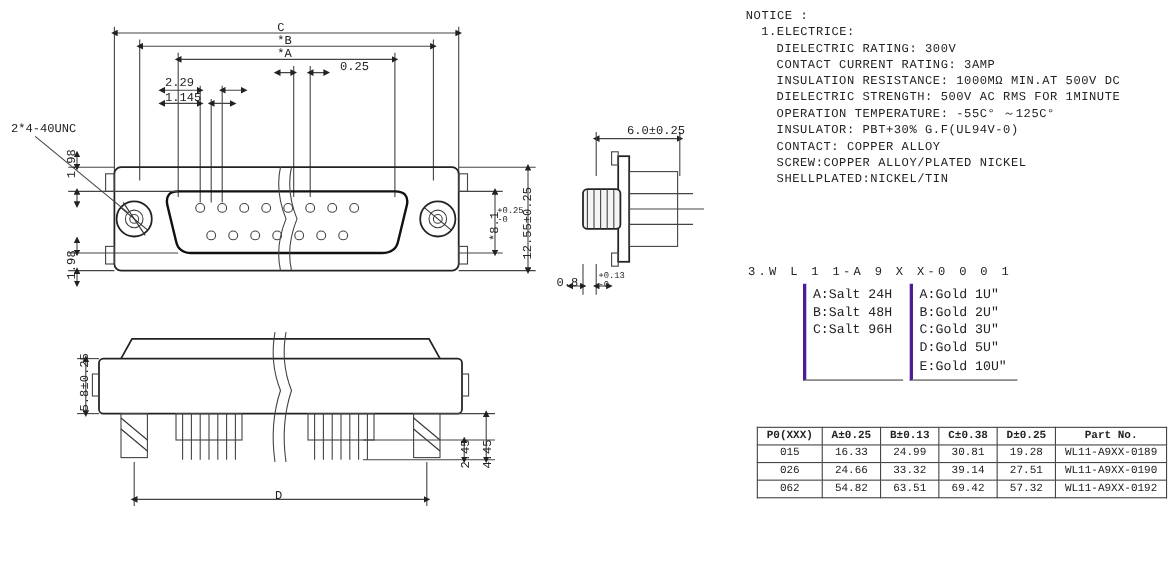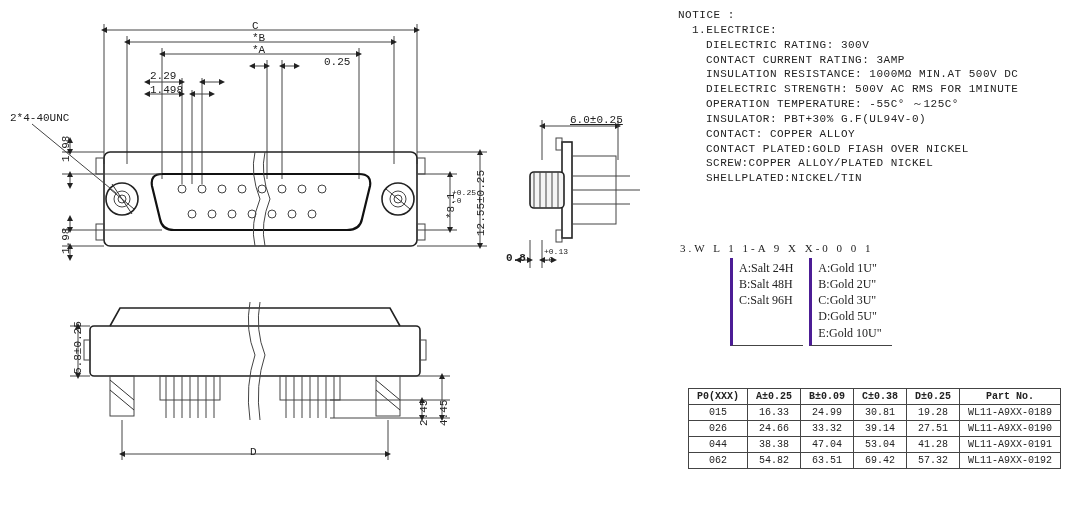--- a/index.html
+++ b/index.html
@@ -23,21 +23,20 @@
   }
   .notice .hdr { }
   .notice .indent1 { padding-left: 14px; }
   .notice .indent2 { padding-left: 28px; }
   .partcode {
     position: absolute;
     left: 680px;
     top: 241px;
     width: 380px;
     line-height: 1.35;
-    font-family: Liberation Serif, serif;
   }
   .partcode-title { letter-spacing: 3px; }
   .optcols { display: flex; gap: 6px; margin-top: 2px; margin-left: 50px; }
   .optcol {
     border-left: 3px solid #4c1d95;
     border-bottom: 1px solid #444;
     padding: 2px 10px 4px 6px;
     font-size: 12px;
     line-height: 1.35;
   }
@@ -95,21 +94,20 @@
   <div class="notice">
     <div class="hdr">NOTICE :</div>
     <div class="indent1">1.ELECTRICE:</div>
     <div class="indent2">DIELECTRIC RATING: 300V</div>
     <div class="indent2">CONTACT CURRENT RATING: 3AMP</div>
     <div class="indent2">INSULATION RESISTANCE: 1000MΩ MIN.AT 500V DC</div>
     <div class="indent2">DIELECTRIC STRENGTH: 500V AC RMS FOR 1MINUTE</div>
     <div class="indent2">OPERATION TEMPERATURE: -55C° ～125C°</div>
     <div class="indent2">INSULATOR: PBT+30% G.F(UL94V-0)</div>
     <div class="indent2">CONTACT: COPPER ALLOY</div>
-    <div class="indent2">CONTACT PLATED:GOLD FIASH OVER NICKEL</div>
     <div class="indent2">SCREW:COPPER ALLOY/PLATED NICKEL</div>
     <div class="indent2">SHELLPLATED:NICKEL/TIN</div>
   </div>
 
   <div class="partcode">
     <div class="partcode-title indent1">3.W L 1 1-A 9 X X-0 0 0 1</div>
     <div class="optcols">
       <div class="optcol">
         <div>A:Salt 24H</div>
         <div>B:Salt 48H</div>
@@ -210,23 +208,23 @@
       <line class="thin" x1="405" y1="150" x2="445" y2="150"></line>
       <line class="thin" x1="405" y1="206" x2="445" y2="206"></line>
       <line class="thin" x1="405" y1="128" x2="475" y2="128"></line>
       <line class="thin" x1="405" y1="222" x2="475" y2="222"></line>
       <line class="thin arrow" x1="438" y1="150" x2="438" y2="206"></line>
       <line class="thin arrow" x1="468" y1="128" x2="468" y2="222"></line>
     </svg>
     <div class="dimlabel" style="left:240px; top:-4px;">C</div>
     <div class="dimlabel" style="left:240px; top:8px;">*B</div>
     <div class="dimlabel" style="left:240px; top:20px;">*A</div>
-    <div class="dimlabel" style="left:288px; top:32px;padding-left:24px;">0.25</div>
+    <div class="dimlabel" style="left:273px; top:32px;padding-left:24px;">0.25</div>
     <div class="dimlabel" style="left:138px; top:46px;text-align:center;">2.29</div>
-    <div class="dimlabel" style="left:138px; top:60px;">1.498</div>
+    <div class="dimlabel" style="left:138px; top:60px;">1.145</div>
     <div class="dimlabel" style="left:-2px; top:88px;">2*4-40UNC</div>
     <div class="dimlabel vlabel" style="left:48px; top:138px;">1.98</div>
     <div class="dimlabel vlabel" style="left:48px; top:230px;">1.98</div>
     <div class="dimlabel vlabel" style="left:433px; top:195px;">*8.1</div>
     <div class="dimlabel" style="left:440px; top:165px; font-size:8px; line-height:1; white-space:pre;">+0.25
 -0</div>
     <div class="dimlabel vlabel" style="left:463px; top:212px;">12.55±0.25</div>
   </div>
 
   <div class="draw-side">
@@ -249,22 +247,22 @@
       <rect class="thin" x="72" y="36" width="44" height="68"></rect>
       <line class="thin" x1="72" y1="56" x2="130" y2="56"></line>
       <line class="thin" x1="72" y1="70" x2="140" y2="70"></line>
       <line class="thin" x1="72" y1="84" x2="130" y2="84"></line>
 
       <line class="thin" x1="30" y1="120" x2="30" y2="148"></line>
       <line class="thin" x1="42" y1="120" x2="42" y2="148"></line>
       <line class="thin arrow" x1="18" y1="140" x2="30" y2="140"></line>
       <line class="thin arrow" x1="42" y1="140" x2="54" y2="140"></line>
     </svg>
-    <div class="dimlabel" style="left:70px; top:-6px;text-decoration:underline;">6.0±0.25</div>
-    <div class="dimlabel" style="left:6px; top:132px;font-weight:bold;">0.8</div>
+    <div class="dimlabel" style="left:70px; top:-6px;">6.0±0.25</div>
+    <div class="dimlabel" style="left:6px; top:132px;">0.8</div>
     <div class="dimlabel" style="left:44px; top:128px; font-size:8px; line-height:1; white-space:pre;">+0.13
 -0</div>
   </div>
 
   <div class="draw-bottom">
     <svg viewBox="0 0 400 190" width="400" height="190">
 
       <rect class="med" x="20" y="26" width="330" height="50" rx="4"></rect>
       <path class="med" d="M40 26 L50 8 L320 8 L330 26"></path>
       <rect class="thin" x="14" y="40" width="6" height="20"></rect>
@@ -318,21 +316,21 @@
     <div class="dimlabel vlabel" style="left:348px; top:126px;">2.45</div>
     <div class="dimlabel vlabel" style="left:368px; top:126px;">4.45</div>
   </div>
 
   <div class="table-wrap">
     <table class="spec">
       <thead>
         <tr>
           <th>P0(XXX)</th>
           <th>A±0.25</th>
-          <th>B±0.09</th>
+          <th>B±0.13</th>
           <th>C±0.38</th>
           <th>D±0.25</th>
           <th>Part  No.</th>
         </tr>
       </thead>
       <tbody>
         <tr>
           <td>015</td>
           <td>16.33</td>
           <td>24.99</td>
@@ -342,28 +340,20 @@
         </tr>
         <tr>
           <td>026</td>
           <td>24.66</td>
           <td>33.32</td>
           <td>39.14</td>
           <td>27.51</td>
           <td>WL11-A9XX-0190</td>
         </tr>
         <tr>
-          <td>044</td>
-          <td>38.38</td>
-          <td>47.04</td>
-          <td>53.04</td>
-          <td>41.28</td>
-          <td>WL11-A9XX-0191</td>
-        </tr>
-        <tr>
           <td>062</td>
           <td>54.82</td>
           <td>63.51</td>
           <td>69.42</td>
           <td>57.32</td>
           <td>WL11-A9XX-0192</td>
         </tr>
       </tbody>
     </table>
   </div>

